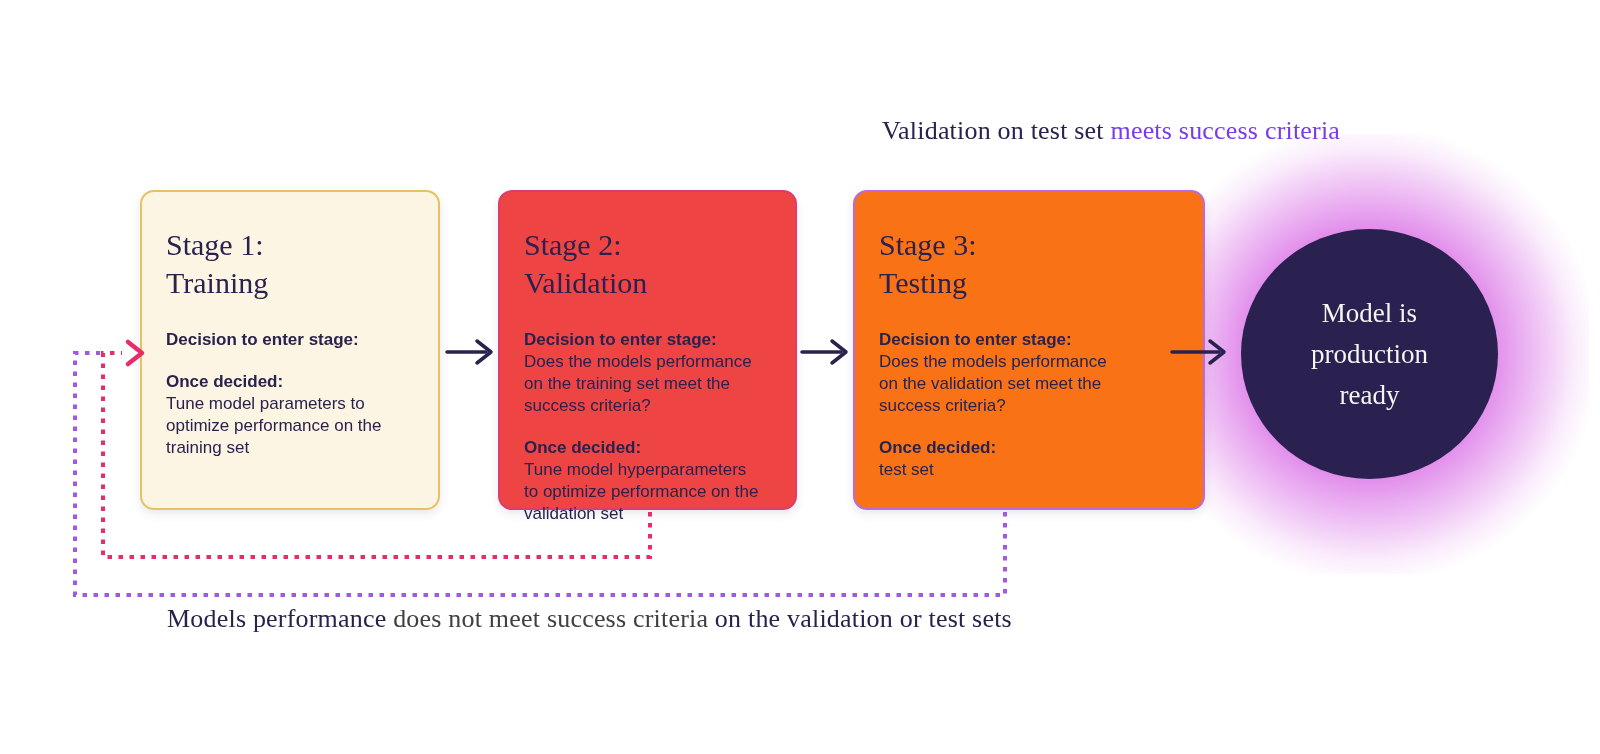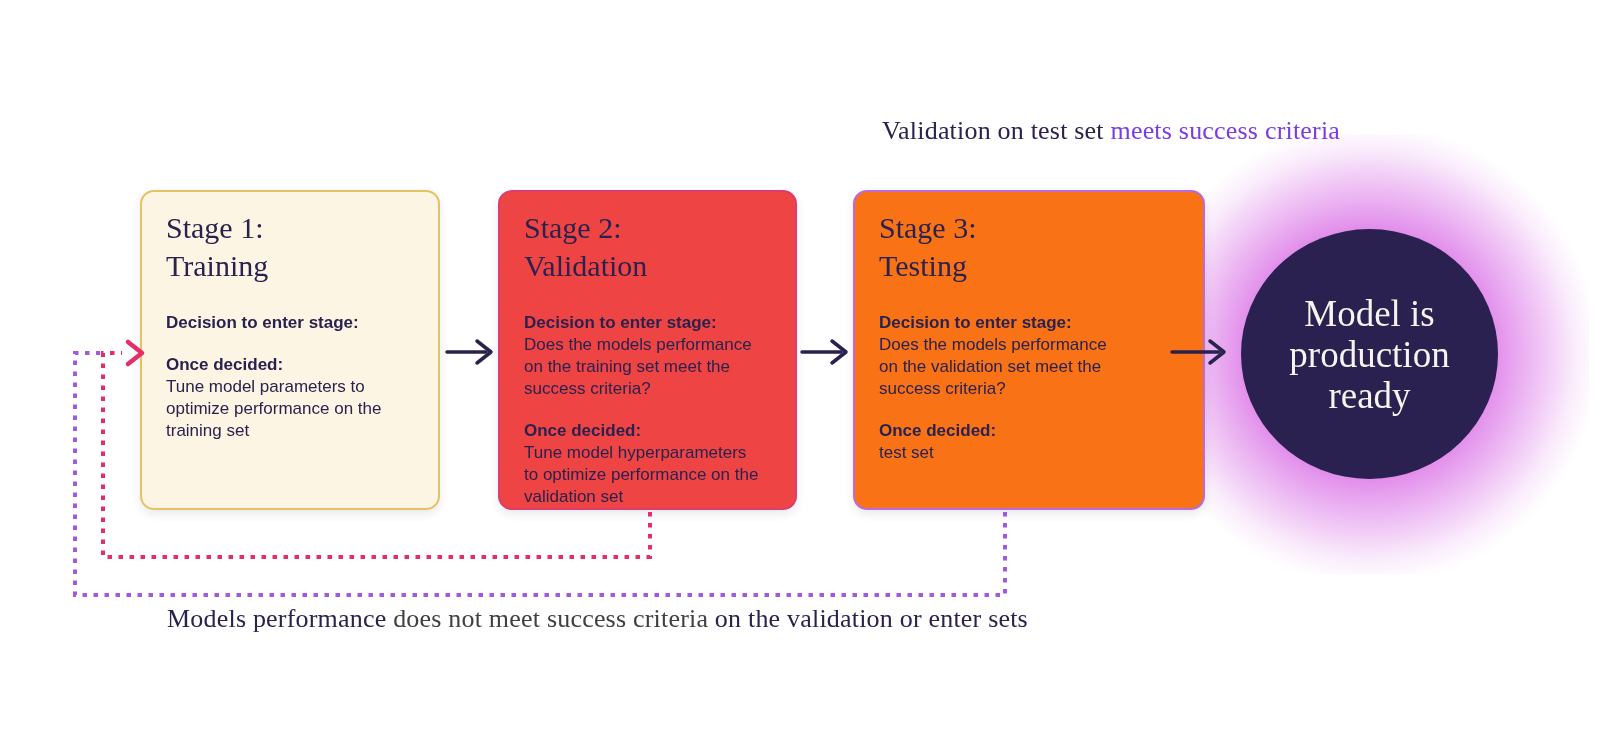--- a/index.html
+++ b/index.html
@@ -10,21 +10,21 @@
   
   .ann{position:absolute;font-family:"Liberation Serif","DejaVu Serif",serif;
        font-size:26px;letter-spacing:.2px;color:#2A224E;white-space:nowrap;}
   .ann-top{left:882px;top:116px;}
   .ann-bottom{left:167px;top:604px;}
   .hl-purple{color:#7A3BE8;}
   .hl-pink{color:#404040;}
   
   .stage{
     position:absolute;top:190px;height:320px;border-radius:14px;
-    box-sizing:border-box;padding:17px 24px;z-index:2;
+    box-sizing:border-box;padding:34px 24px;z-index:2;
     box-shadow:0 4px 10px rgba(42,34,78,0.10);
   }
   .stage1{left:140px;width:300px;background:#FCF5E3;border:2px solid #E5C362;}
   .stage2{left:498px;width:299px;background:#ef4444;border:2px solid #DC3D6E;}
   .stage3{left:853px;width:352px;background:#f97316;border:2px solid #B96ADB;}
   .stage-title{
     font-family:"Liberation Serif","DejaVu Serif",serif;
     font-size:30px;line-height:38px;white-space:pre-line;margin:0 0 27px 0;
     color:#2A224E;font-weight:500;
   }
@@ -40,21 +40,21 @@
       rgba(214,100,228,0.45) 52%, rgba(214,100,228,0.12) 66%,
       rgba(214,100,228,0) 74%);
   }
   .circle{
     position:absolute;left:1241px;top:229px;width:257px;height:250px;
     border-radius:50%;background:#2A2150;z-index:2;
     display:flex;align-items:center;justify-content:center;text-align:center;
   }
   .circle-text{
     font-family:"Liberation Serif","DejaVu Serif",serif;
-    font-size:37px;line-height:41px;color:#F7F3EE;white-space:pre-line;
+    font-size:27px;line-height:41px;color:#F7F3EE;white-space:pre-line;
   }
   
   .overlay{position:absolute;left:0;top:0;z-index:3;}
 </style>
 </head>
 <body>
 
 <div class="canvas">
 
   <div class="ann ann-top">
@@ -113,16 +113,16 @@
       <path d="M1210 341 L1224 352 L1210 363"></path>
     </g>
 
     <path d="M1005 512 V595 H75 V353 H100" stroke="#A158E3" stroke-width="4" stroke-dasharray="4.5 6.5" fill="none"></path>
 
     <path d="M650 512 V557 H103 V353 H122" stroke="#E72C6B" stroke-width="4" stroke-dasharray="4.5 6.5" fill="none"></path>
     <path d="M128 342 L142 353 L128 364" stroke="#E72C6B" stroke-width="4.5" fill="none" stroke-linecap="round" stroke-linejoin="round"></path>
   </svg>
 
   <div class="ann ann-bottom">
-    <span>Models performance </span><span class="hl-pink">does not meet success criteria</span><span> on the validation or enter sets</span>
+    <span>Models performance </span><span class="hl-pink">does not meet success criteria</span><span> on the validation or test sets</span>
   </div>
 
 </div>
 
 </body></html>

